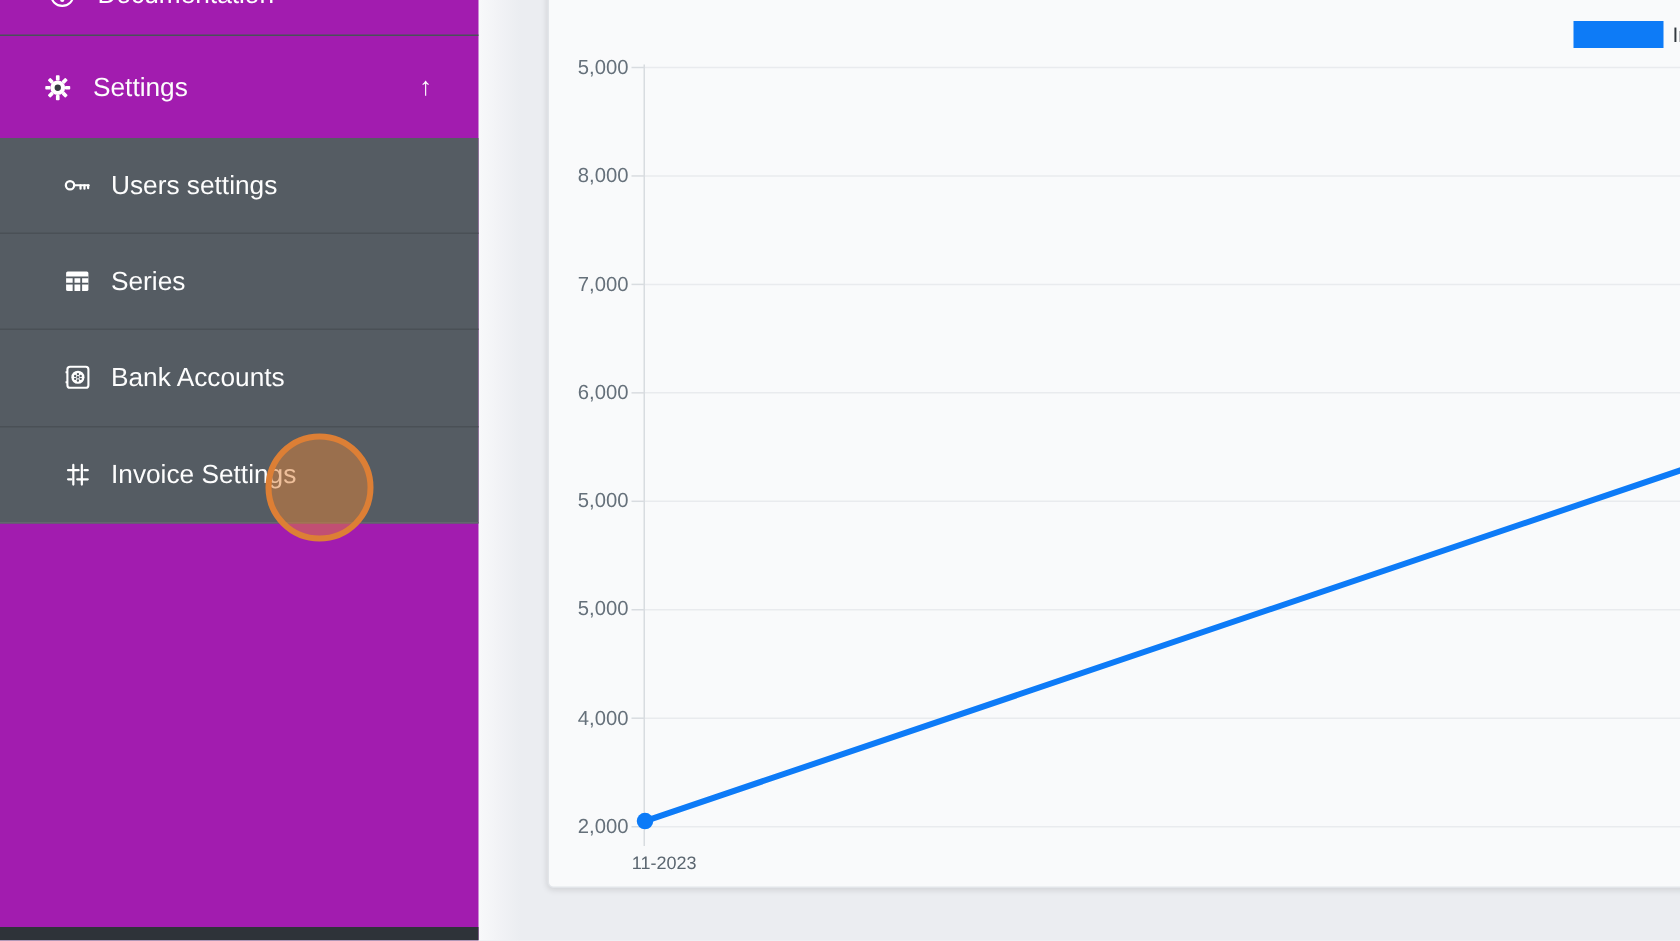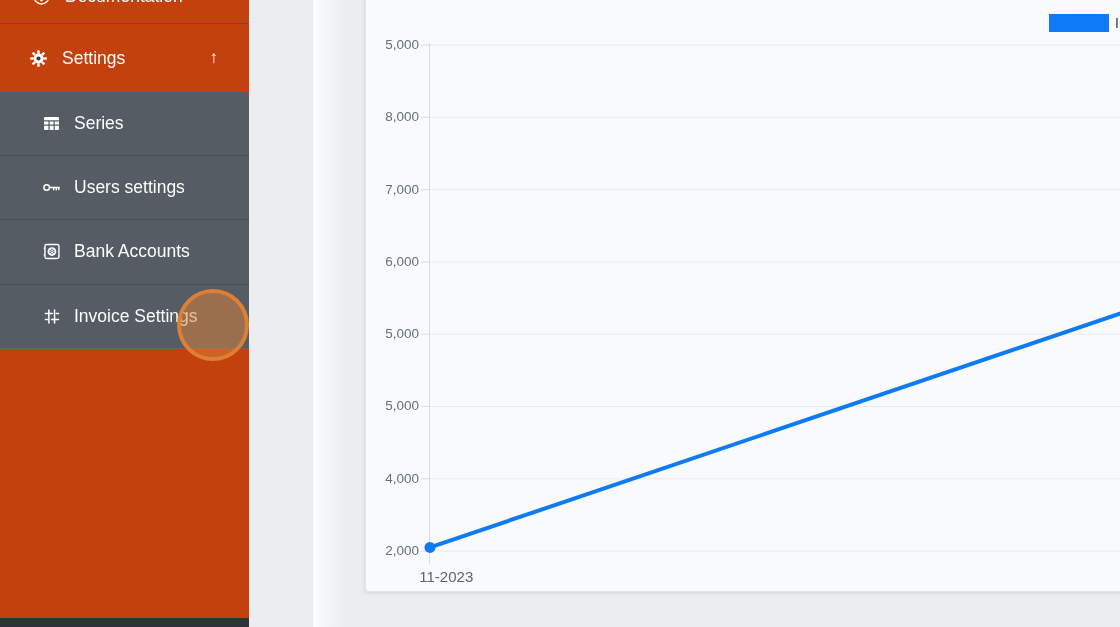--- a/index.html
+++ b/index.html
@@ -1,22 +1,22 @@
 <!DOCTYPE html>
 <html><head>
 <meta charset="utf-8">
 <style>
   * { margin:0; padding:0; box-sizing:border-box; }
   html,body { width:1120px; height:627px; overflow:hidden; background:#ebedf1;
               font-family:"Liberation Sans","DejaVu Sans",sans-serif; }
   #app { position:relative; width:1120px; height:627px; overflow:hidden; }
 
   
-  .sidebar { position:absolute; left:0; top:0; width:249px; height:627px;
-             background:#c2410c; z-index:2; }
+  .sidebar { position:absolute; left:0; top:0; width:319px; height:627px;
+             background:#a21caf; z-index:2; }
   .side-row { position:relative; display:flex; align-items:center;
               color:#fdfdfd; font-size:17.5px; }
   .row-doc { position:absolute; top:-30px; left:0; right:0; height:54px;
              padding-left:30px; border-bottom:1px solid #4a5158; }
   .row-settings { position:absolute; top:24px; left:0; right:0; height:68px;
                   padding-left:27px; }
   .row-settings .collapse-arrow { position:absolute; right:31px; top:50%;
                   transform:translateY(-50%); font-size:17px; color:#fff; }
   .icon { display:inline-flex; width:22px; height:22px; align-items:center;
           justify-content:center; margin-right:13px; flex:none; }
@@ -44,21 +44,21 @@
 
   .chart-card { position:absolute; left:52px; top:-12px; width:763px; height:604px;
                 background:#f9fafb; border:1px solid #e2e5e9; border-radius:4px;
                 box-shadow:0 1px 4px rgba(0,0,0,0.12); }
 
   .chart-svg { position:absolute; left:0; top:0; width:763px; height:604px; }
 
   .y-tick-label { position:absolute; width:53px; text-align:right; right:auto;
                   left:0; font-size:13.5px; color:#65707a; line-height:16px; }
   .x-tick-label { position:absolute; left:63px; top:579px; transform:translateX(-18%);
-                  font-size:15px; color:#5b6670; }
+                  font-size:12px; color:#5b6670; }
 
   .legend { position:absolute; left:683px; top:25px; display:flex; align-items:center; }
   .legend-swatch { width:60px; height:18px; background:#0d7bf7; margin-right:6px; }
   .legend-label { font-size:14px; color:#32383e; white-space:nowrap; }
 </style>
 </head>
 <body>
 
 <div id="app">
 
@@ -95,40 +95,40 @@
         </svg>
       </span>
       <span>Settings</span>
       <span class="collapse-arrow">↑</span>
     </div>
 
     <div class="submenu">
 
       <div class="sub-item">
         <span class="icon">
+          <svg viewBox="0 0 24 24" fill="none" stroke="#fff" stroke-width="1.7" stroke-linecap="round">
+            <circle cx="6.5" cy="12" r="3.2"></circle>
+            <path d="M9.7 12h11"></path>
+            <path d="M14.5 12v2.6M17.5 12v2.6M20.3 12v2.2"></path>
+          </svg>
+        </span>
+        <span>Users settings</span>
+      </div>
+
+      <div class="sub-item">
+        <span class="icon">
           <svg viewBox="0 0 24 24">
             <rect x="3.5" y="4.5" width="17" height="15" rx="1.2" fill="#fff"></rect>
             <g stroke="#555c63" stroke-width="1.4">
               <path d="M3.5 9h17M3.5 13.8h17"></path>
               <path d="M9.2 9v10.5M15 9v10.5"></path>
             </g>
           </svg>
         </span>
         <span>Series</span>
-      </div>
-
-      <div class="sub-item">
-        <span class="icon">
-          <svg viewBox="0 0 24 24" fill="none" stroke="#fff" stroke-width="1.7" stroke-linecap="round">
-            <circle cx="6.5" cy="12" r="3.2"></circle>
-            <path d="M9.7 12h11"></path>
-            <path d="M14.5 12v2.6M17.5 12v2.6M20.3 12v2.2"></path>
-          </svg>
-        </span>
-        <span>Users settings</span>
       </div>
 
       <div class="sub-item">
         <span class="icon">
           <svg viewBox="0 0 24 24">
             <rect x="4.5" y="4" width="16" height="16" rx="2" fill="none" stroke="#fff" stroke-width="1.6"></rect>
             <path d="M4.5 8.2h-1.4M4.5 15.8h-1.4" stroke="#fff" stroke-width="1.6"></path>
             <circle cx="12.5" cy="12" r="5" fill="#fff"></circle>
             <g fill="#555c63">
               <circle cx="12.5" cy="9.6" r="0.9"></circle>

